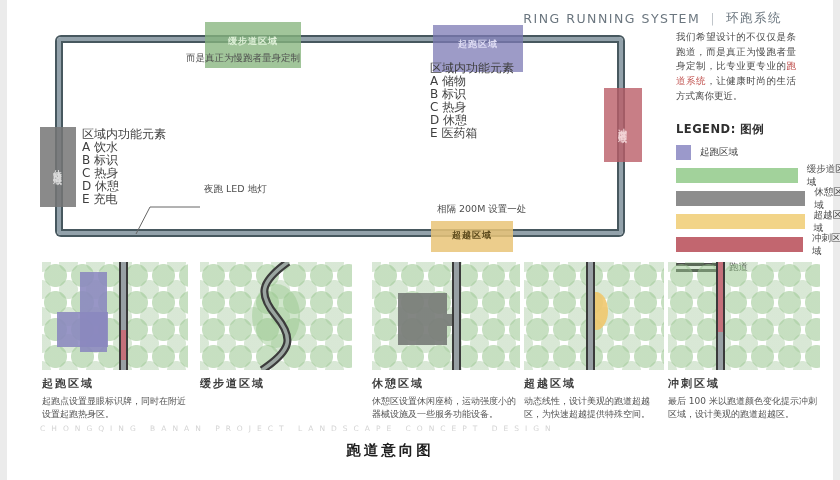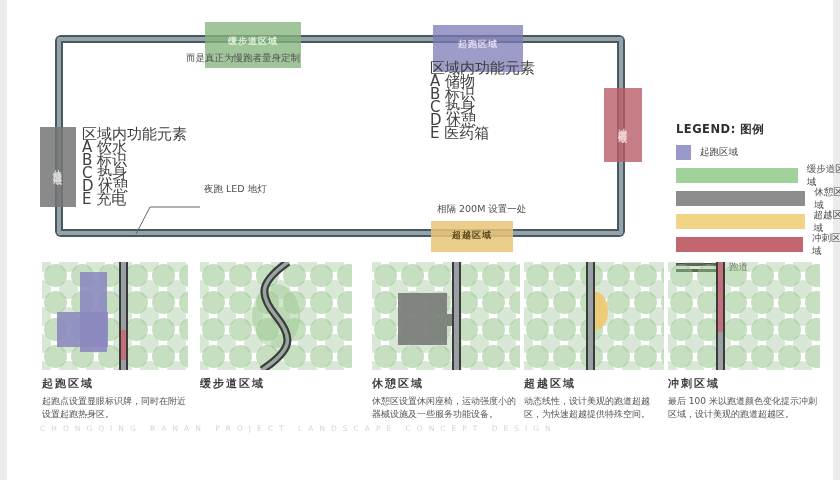--- a/index.html
+++ b/index.html
@@ -32,21 +32,21 @@
   .p-red    { left:604px; top:88px;  width:38px; height:74px; background:rgba(186,94,104,0.80); }
   .p-yellow { left:431px; top:221px; width:82px; height:31px; background:rgba(233,196,120,0.85); }
   .p-yellow .patch-label { top:8px; color:#5f4d1e; }
   .v-label { position:absolute; top:0; bottom:0; left:0; right:0; display:flex;
              align-items:center; justify-content:center; writing-mode:vertical-rl;
              font-size:8.5px; font-weight:bold; letter-spacing:2px; }
   .p-gray .v-label { color:#dcdcdc; }
   .p-red  .v-label { color:#f2d3d6; }
 
   .note { position:absolute; font-size:9.5px; color:#4f4f4f; white-space:nowrap; }
-  .feat { position:absolute; font-size:15px; color:#3f3f3f; line-height:13px; }
+  .feat { position:absolute; font-size:12px; color:#3f3f3f; line-height:13px; }
   .feat div { white-space:nowrap; }
   .leader { position:absolute; left:128px; top:200px; }
 
   
   .intro { position:absolute; left:676px; top:30px; width:120px; font-size:9.5px;
            line-height:1.55; color:#4a4a4a; text-align:justify; margin:0; }
   .intro .red { color:#c0504d; }
   .legend { position:absolute; left:676px; top:122px; }
   .legend-title { font-size:11.5px; font-weight:bold; color:#2f2f2f; letter-spacing:.5px; }
   .legend-item { display:flex; align-items:center; gap:9px; margin-top:8px; height:15px; }
@@ -88,20 +88,25 @@
   .caption { position:absolute; top:441px; left:0; width:780px; text-align:center;
     font-size:14.5px; font-weight:bold; color:#1f1f1f; letter-spacing:3px; }
 </style>
 </head>
 <body>
 
 <div class="page">
   <div class="edge left"></div>
   <div class="edge right"></div>
 
+  <div class="header">
+    <span>RING RUNNING SYSTEM</span>
+    <span class="hdr-div">|</span>
+    <span>环跑系统</span>
+  </div>
 
   <div class="loop"></div>
 
   <div class="patch p-green">
     <span class="patch-label">缓步道区域</span>
   </div>
   <div class="patch p-purple">
     <span class="patch-label">起跑区域</span>
   </div>
   <div class="patch p-gray">
@@ -133,20 +138,21 @@
     <div>D 休憩</div>
     <div>E 充电</div>
   </div>
 
   <svg class="leader" width="120" height="40">
     <path d="M8,34 L22,7 L72,7" fill="none" stroke="#666" stroke-width="1"></path>
   </svg>
   <div class="note" style="left:204px; top:183px;">夜跑 LED 地灯</div>
   <div class="note" style="left:437px; top:203px;">相隔 200M 设置一处</div>
 
+  <p class="intro"><span>我们希望设计的不仅仅是条跑道，而是真正为慢跑者量身定制，比专业更专业的</span><span class="red">跑道系统</span><span>，让健康时尚的生活方式离你更近。</span></p>
 
   <div class="legend">
     <div class="legend-title">LEGEND: 图例</div>
     <div class="legend-item">
       <span class="sw c0"></span>
       <span class="lbl">起跑区域</span>
     </div>
     <div class="legend-item">
       <span class="sw c1"></span>
       <span class="lbl">缓步道区域</span>
@@ -215,13 +221,14 @@
     <div class="diagram">
       <div class="vtrack" style="left:48px;">
         <div class="seg" style="top:0; height:65%;"></div>
       </div>
     </div>
     <div class="card-title">冲刺区域</div>
     <div class="card-desc">最后 100 米以跑道颜色变化提示冲刺区域，设计美观的跑道超越区。</div>
   </div>
 
   <div class="watermark">CHONGQING BANAN PROJECT LANDSCAPE CONCEPT DESIGN</div>
+  <div class="caption">跑道意向图</div>
 </div>
 
 </body></html>

